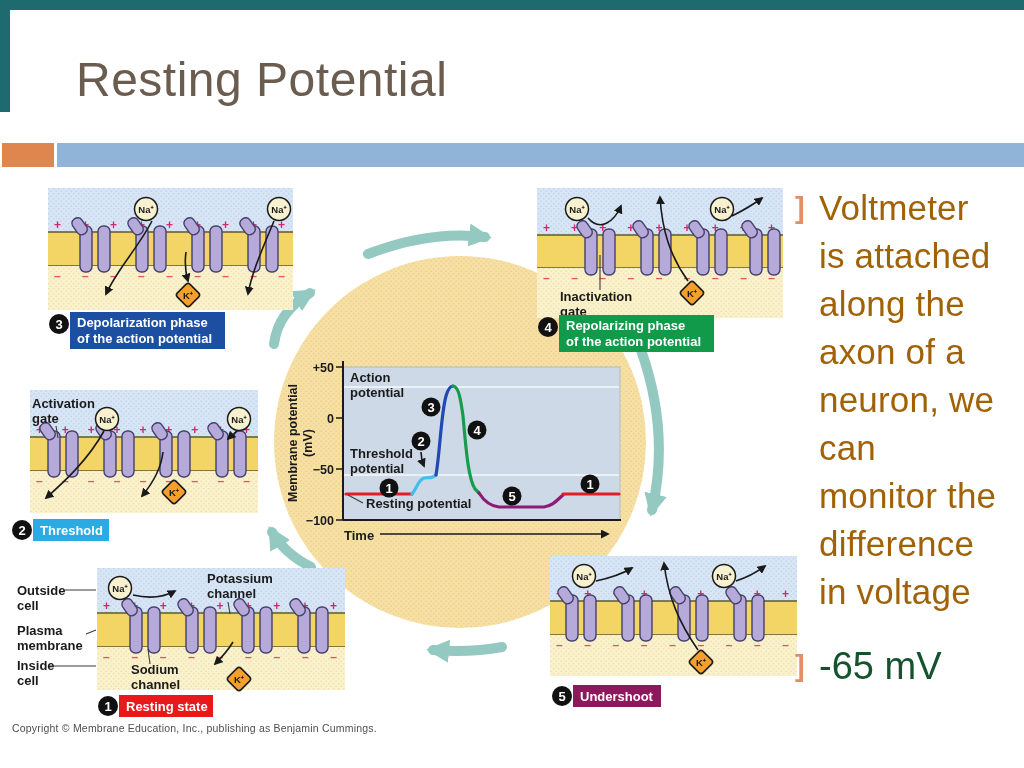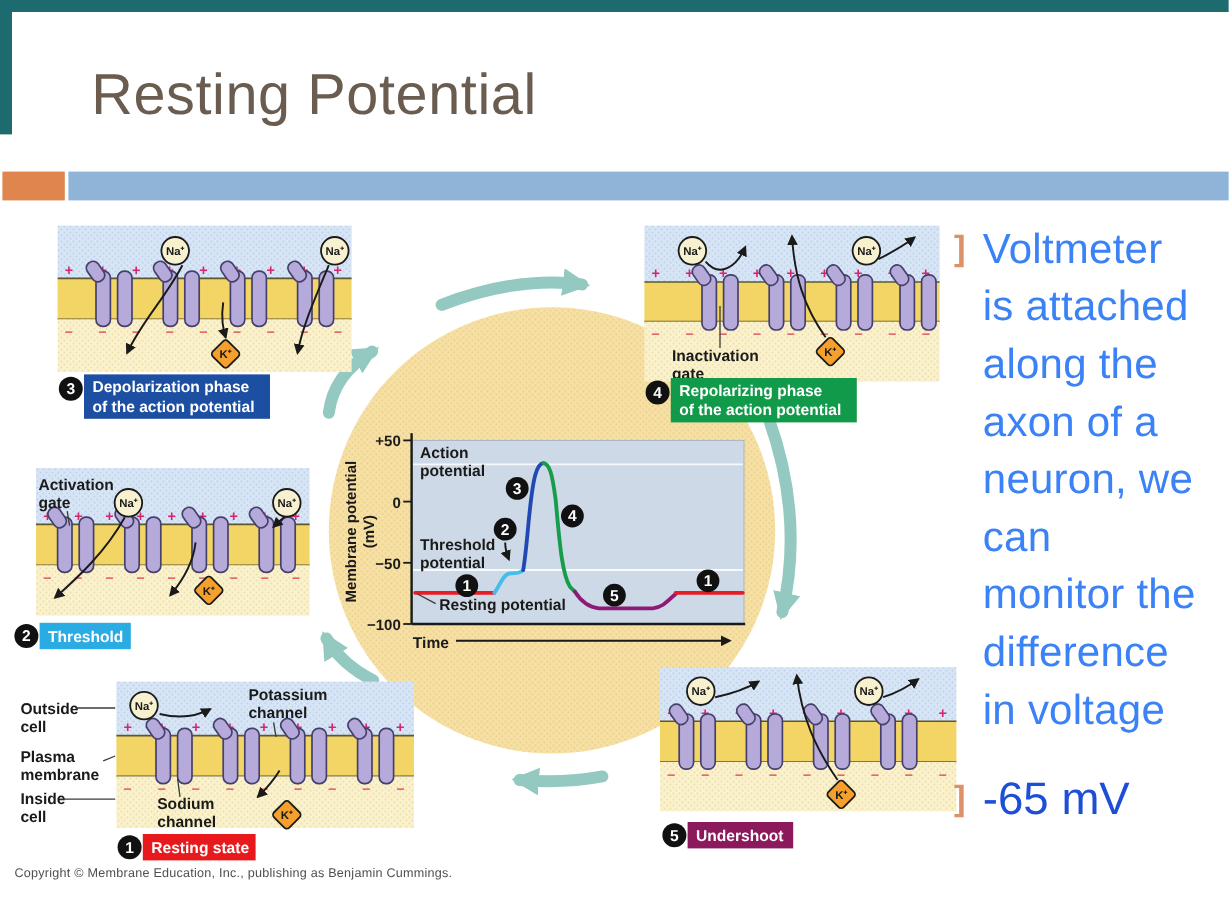--- a/index.html
+++ b/index.html
@@ -8,22 +8,22 @@
   .frame-top{position:absolute;left:0;top:0;width:1024px;height:10px;background:#1d6b6e;}
   .frame-left{position:absolute;left:0;top:0;width:10px;height:112px;background:#1d6b6e;}
   .title{position:absolute;left:76px;top:52px;font-size:48px;letter-spacing:0.5px;
          color:#6b5c50;white-space:nowrap;}
   .sq{position:absolute;left:2px;top:143px;width:52px;height:24px;background:#df854e;}
   .bar{position:absolute;left:57px;top:143px;width:967px;height:24px;background:#8fb4d8;}
   .note{position:absolute;display:flex;align-items:flex-start;}
   .note-main{left:795px;top:184px;width:229px;}
   .note-value{left:795px;top:640px;width:229px;}
   .bullet{flex:0 0 24px;color:#dd9168;font-size:29px;line-height:48px;font-weight:bold;}
-  .note-text{font-size:35px;line-height:48px;color:#3b82f6;white-space:pre-line;letter-spacing:0.2px;}
-  .value-text{font-size:38px;line-height:52px;color:#1d4ed8;}
+  .note-text{font-size:35px;line-height:48px;color:#a16207;white-space:pre-line;letter-spacing:0.2px;}
+  .value-text{font-size:38px;line-height:52px;color:#14532d;}
   .note-value .bullet{line-height:52px;}
   .copyright{position:absolute;left:12px;top:722px;font-size:10.5px;color:#4f4f4f;letter-spacing:0.2px;}
   svg.fig{position:absolute;left:0;top:0;}
   
   .cyc{stroke:#93c9c1;stroke-width:10;fill:none;stroke-linecap:round;}
   .memline{stroke:#5d5731;stroke-width:1.3;}
   .ch{fill:#b5aad9;stroke:#45406b;stroke-width:1.4;}
   .prow{fill:#d6246e;font-size:12px;font-weight:bold;}
   .mrow{fill:#e25563;font-size:12px;font-weight:bold;}
   .iona{fill:#f8f1cf;stroke:#1a1a1a;stroke-width:1.5;}

